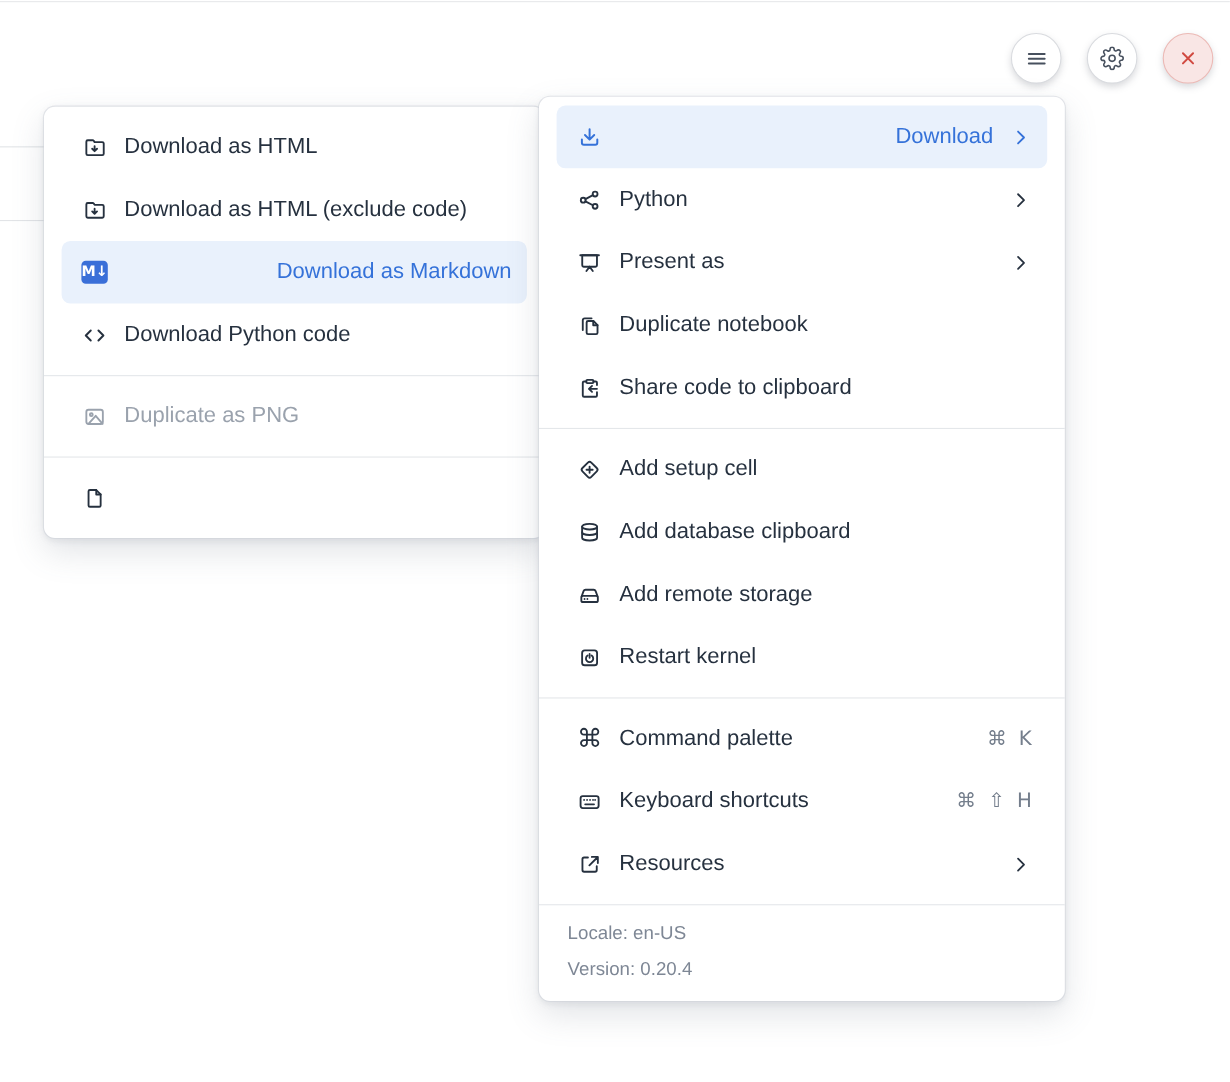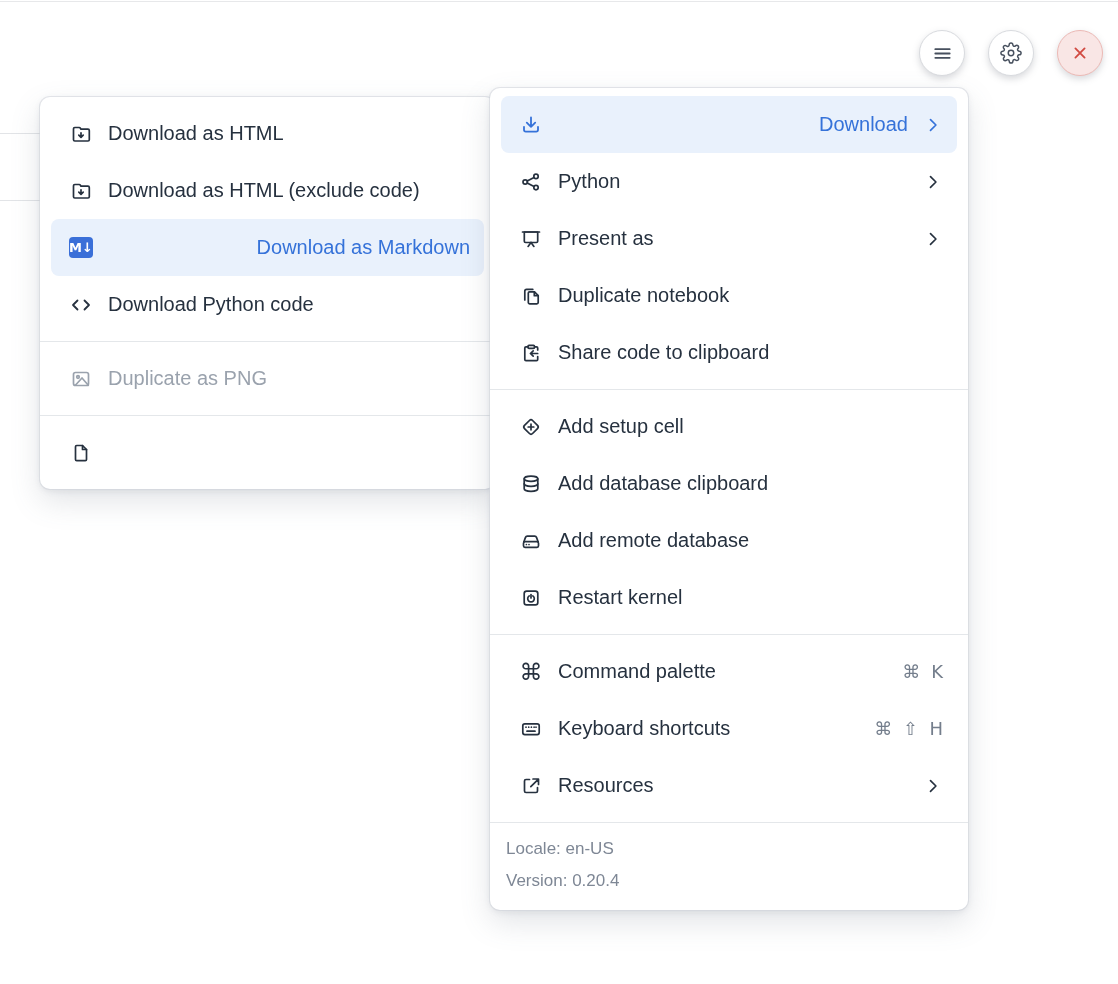--- a/index.html
+++ b/index.html
@@ -27,21 +27,21 @@
   .circle-btn.danger { background:#f9e6e5; border-color:#ecb9b5; }
 
   
   .panel {
     position:absolute; background:#ffffff; border-radius:10px;
     box-shadow:0 0 0 1px rgba(208,212,219,.55), 0 2px 6px rgba(95,105,120,.12), 0 12px 30px rgba(95,105,120,.18);
   }
   .submenu  { left:40px;  top:97px; width:455px; z-index:1; }
   .mainmenu { left:490px; top:88px; width:478px; z-index:2; }
 
-  .section { padding:8px 3px; }
+  .section { padding:8px 8px; }
   .divider { height:1px; background:#e4e7ea; }
 
   .row {
     height:57px; margin:0 8px; padding:0 14px 0 18px;
     display:flex; align-items:center; gap:15px;
     border-radius:8px; font-size:20px; cursor:pointer; color:#26313f;
     white-space:nowrap;
   }
   .row .icon { width:24px; height:24px; flex:none; display:flex; align-items:center; justify-content:center; }
   .row .icon svg { display:block; stroke:currentColor; }
@@ -64,21 +64,21 @@
   }
 
   .md-badge {
     width:30px; height:21px; border-radius:4px; background:#3a6fd8;
     color:#ffffff; display:flex; align-items:center; justify-content:center;
     font-size:13px; font-weight:bold;
     font-family:"DejaVu Sans","Liberation Sans",sans-serif;
     letter-spacing:0;
   }
 
-  .menu-footer { padding:10px 16px 13px; }
+  .menu-footer { padding:10px 26px 13px; }
   .menu-footer div { font-size:17px; line-height:32px; color:#7e8795; }
 </style>
 </head>
 <body>
 
 <div class="top-line"></div>
 <div class="bg-line l1"></div>
 <div class="bg-line l2"></div>
 
 <div class="toolbar">
@@ -257,21 +257,21 @@
       <span class="label">Add database clipboard</span>
     </div>
     <div class="row">
       <span class="icon">
         <svg width="24" height="24" viewBox="0 0 24 24" fill="none" stroke-width="1.7" stroke-linecap="round" stroke-linejoin="round">
           <path d="M4.8 13l1.7-4.6c.3-.8 1-1.3 1.8-1.3h7.4c.8 0 1.5.5 1.8 1.3L19.2 13"></path>
           <rect x="4.5" y="12.7" width="15" height="5.6" rx="1.5"></rect>
           <path d="M7.4 15.5h.01M10 15.5h.01"></path>
         </svg>
       </span>
-      <span class="label">Add remote database</span>
+      <span class="label">Add remote storage</span>
     </div>
     <div class="row">
       <span class="icon">
         <svg width="24" height="24" viewBox="0 0 24 24" fill="none" stroke-width="1.7" stroke-linecap="round" stroke-linejoin="round">
           <rect x="5.2" y="5.2" width="13.6" height="13.6" rx="2.4"></rect>
           <path d="M12 8.5v3.4"></path>
           <path d="M10.2 9.9a3.3 3.3 0 1 0 3.6 0"></path>
         </svg>
       </span>
       <span class="label">Restart kernel</span>

